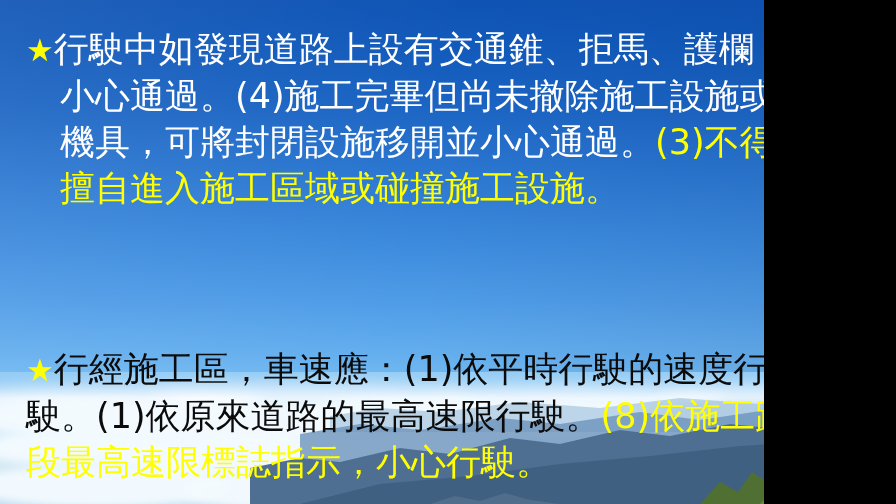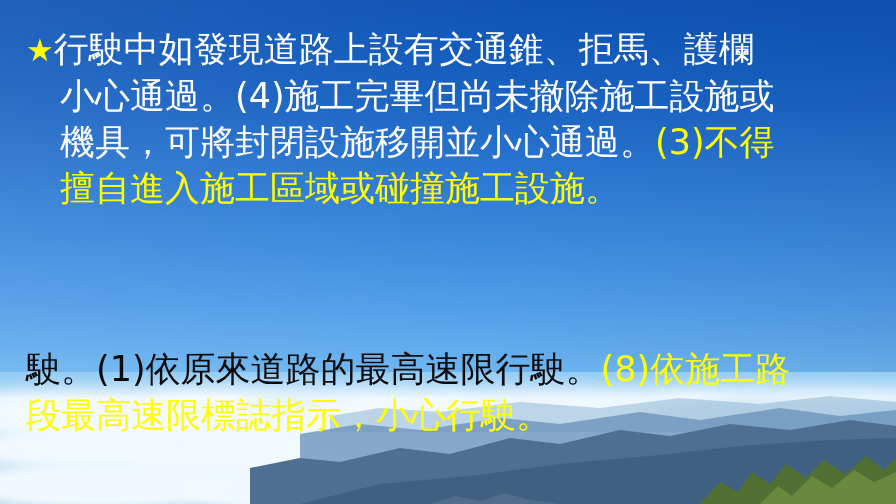--- a/index.html
+++ b/index.html
@@ -2,21 +2,21 @@
 <html><head>
 <meta charset="utf-8">
 <style>
   html, body {
     margin: 0;
     padding: 0;
     background: #000;
   }
   #slide {
     position: relative;
-    width: 896px;
+    width: 764px;
     height: 504px;
     overflow: hidden;
     font-family: "DejaVu Sans", "Liberation Sans", sans-serif;
   }
 
   
   .bg-sky {
     position: absolute;
     inset: 0;
     background: linear-gradient(to bottom,
@@ -178,18 +178,19 @@
   <div class="text-layer">
 
     <div class="para" id="para-1">
       <div class="line"><span class="star">★</span><span class="c-white">行駛中如發現道路上設有交通錐、拒馬、護欄</span></div>
       <div class="line indent"><span class="c-white">小心通過。(4)施工完畢但尚未撤除施工設施或</span></div>
       <div class="line indent"><span class="c-white">機具，可將封閉設施移開並小心通過。</span><span class="c-yellow">(3)不得</span></div>
       <div class="line indent"><span class="c-yellow">擅自進入施工區域或碰撞施工設施。</span></div>
     </div>
 
     <div class="para" id="para-2">
+      <div class="line"><span class="star">★</span><span class="c-black">行經施工區，車速應：(1)依平時行駛的速度行</span></div>
       <div class="line"><span class="c-black">駛。(1)依原來道路的最高速限行駛。</span><span class="c-yellow">(8)依施工路</span></div>
       <div class="line"><span class="c-yellow">段最高速限標誌指示，小心行駛。</span></div>
     </div>
 
   </div>
 </div>
 
 </body></html>

